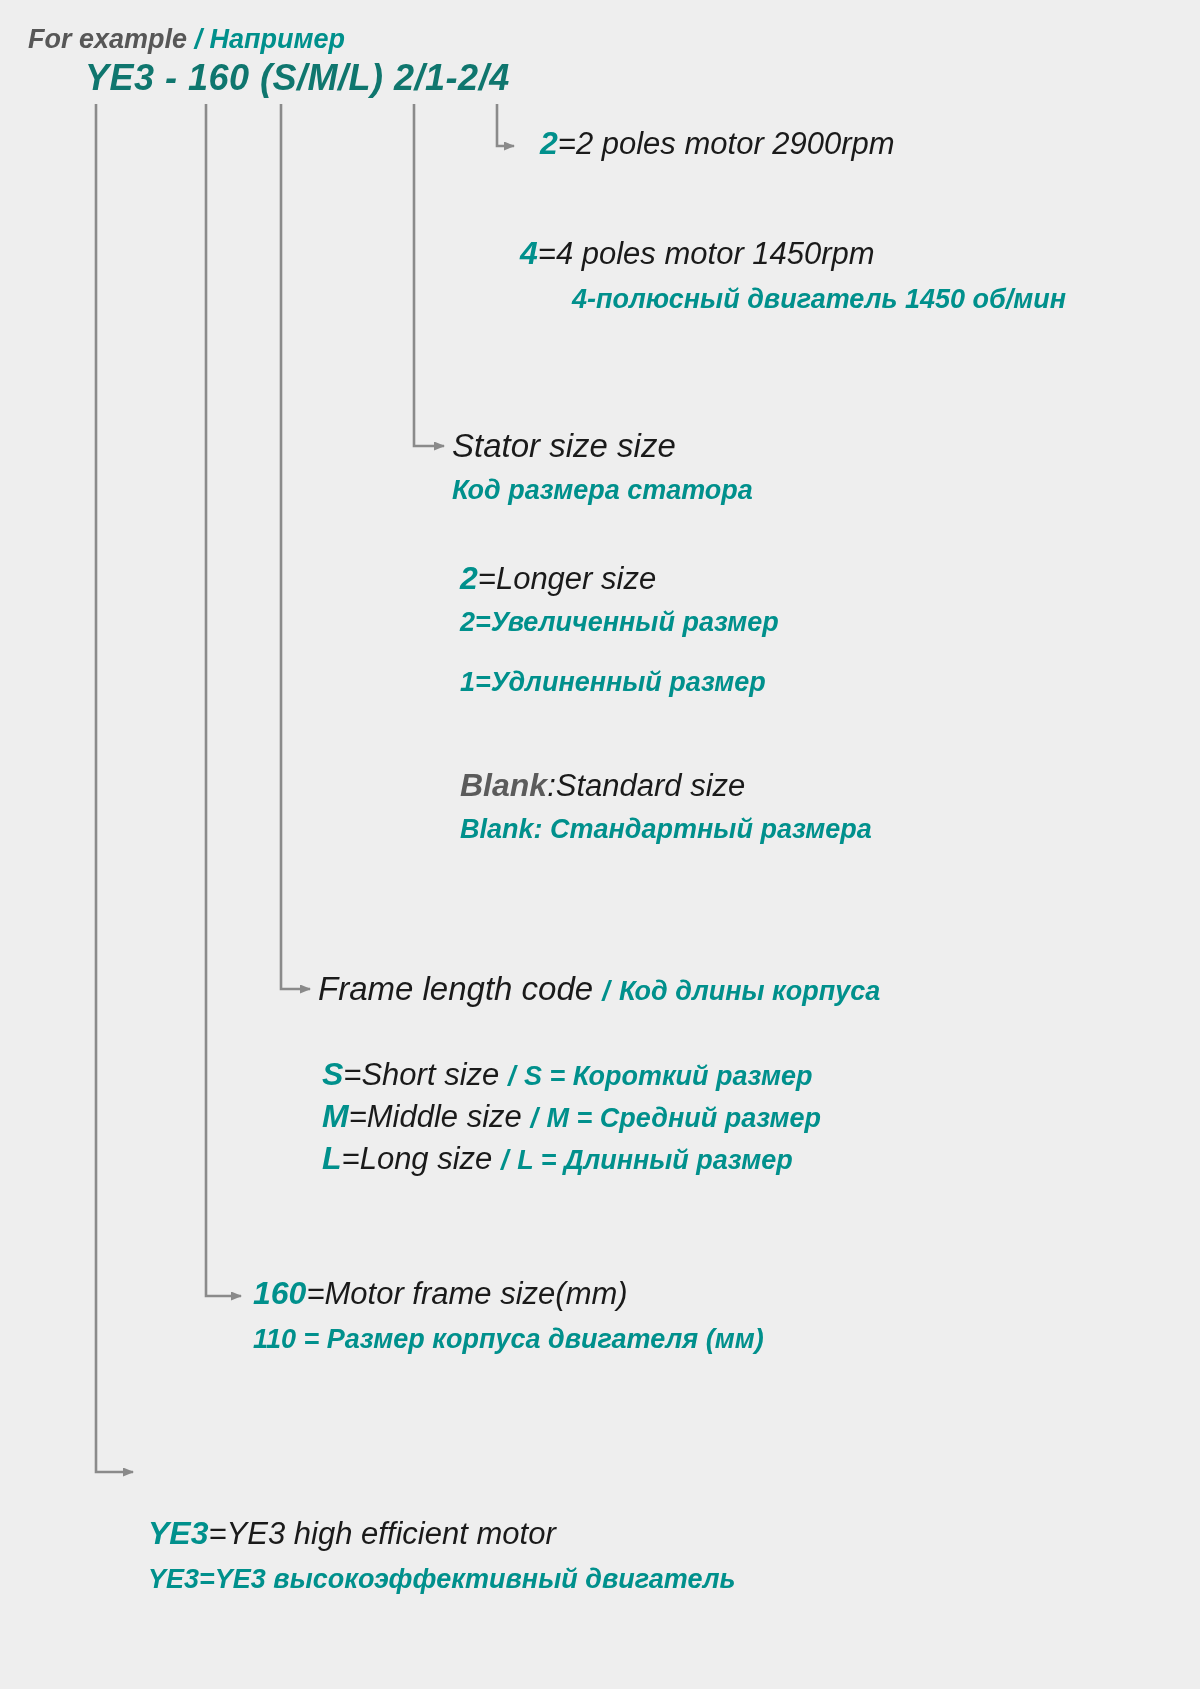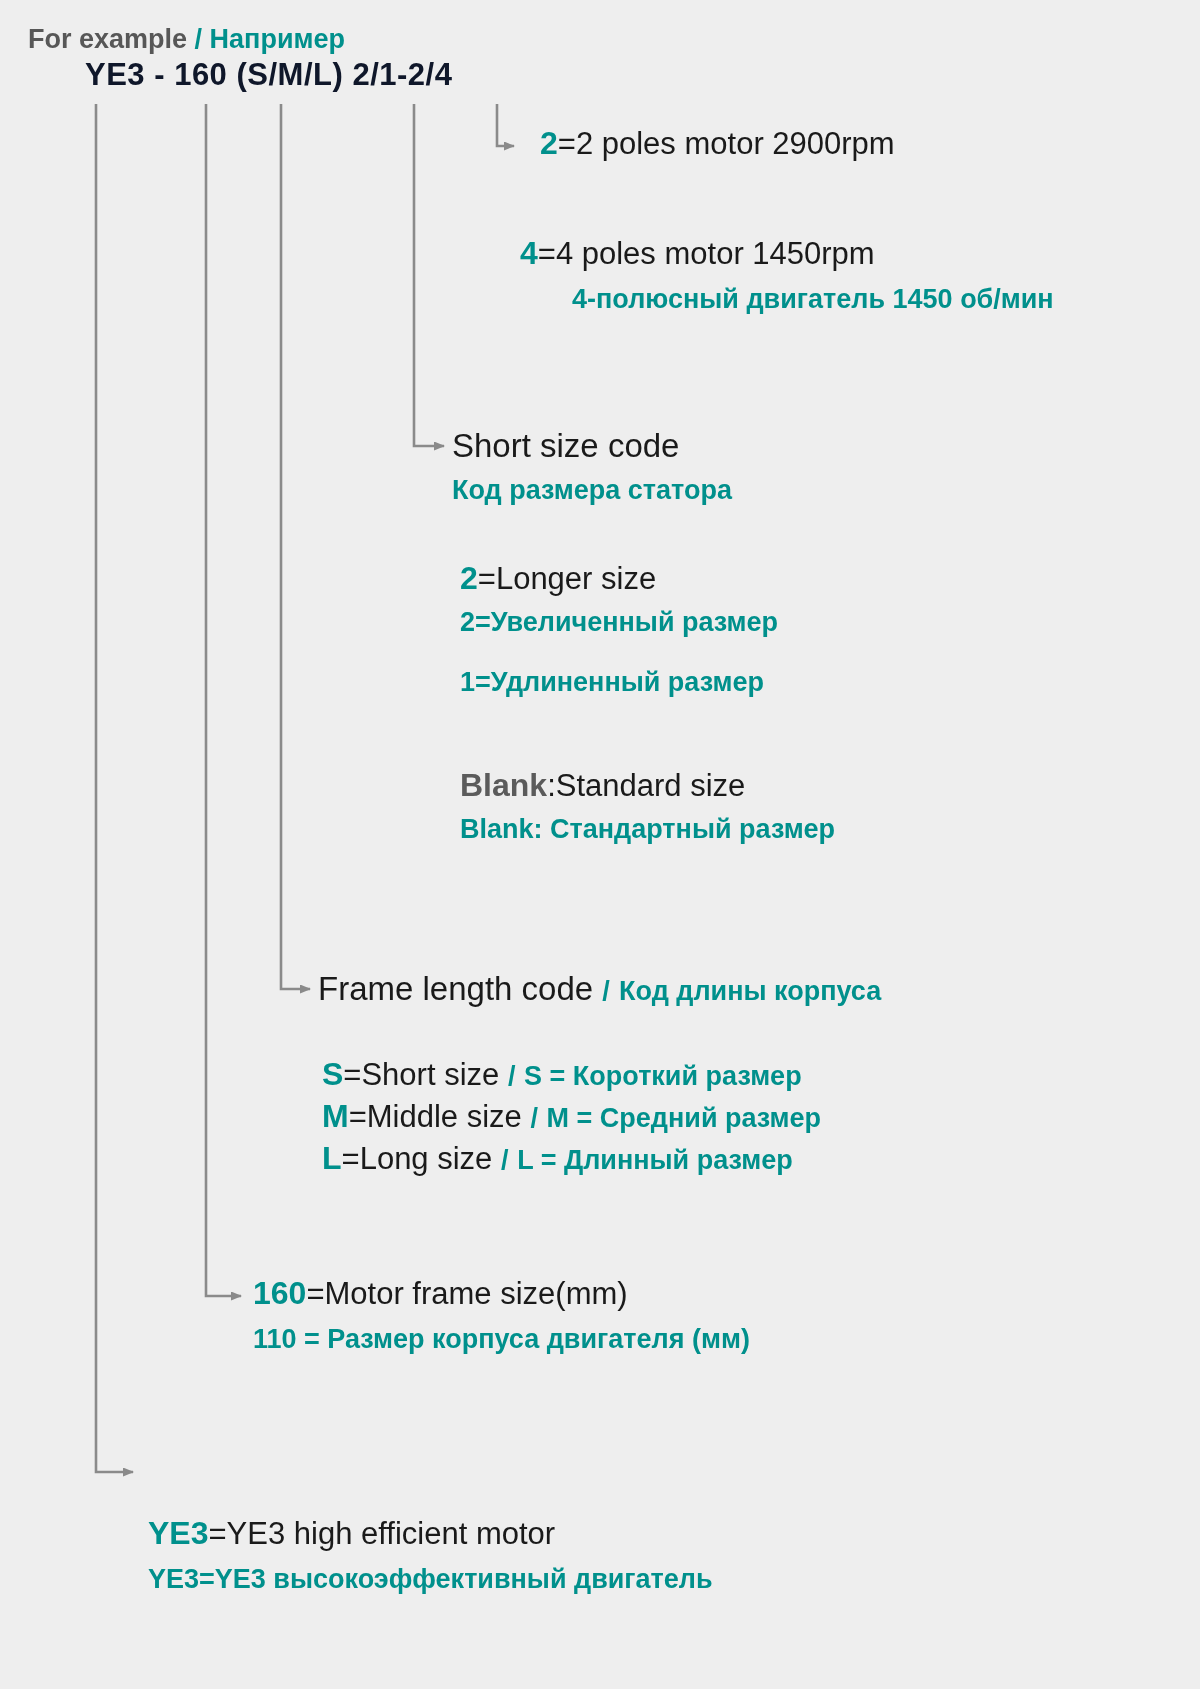--- a/index.html
+++ b/index.html
@@ -5,31 +5,31 @@
 <style>
   html,body{margin:0;padding:0;}
   body{
     width:1200px;height:1689px;
     background:#eeeeee;
     font-family:"Liberation Sans","DejaVu Sans",sans-serif;
     color:#1a1a1a;
     position:relative;
     overflow:hidden;
   }
-  #stage{position:absolute;left:0;top:0;width:1200px;height:1290px;}
+  #stage{position:absolute;left:0;top:0;width:1200px;height:1290px;font-style:italic;}
 
   
   #lines{position:absolute;left:0;top:0;width:1200px;height:1689px;}
 
   
   .hdr{position:absolute;left:28px;top:24px;font-size:27px;font-weight:700;}
   .hdr .a{color:#575757;}
   .hdr .b{color:#00908c;}
 
-  .model{position:absolute;left:85px;top:57px;font-size:31px;font-weight:700;color:#0f172a;letter-spacing:.5px;}
+  .model{position:absolute;left:85px;top:57px;font-size:36px;font-weight:700;color:#0f766e;letter-spacing:.5px;}
 
   
   .row{position:absolute;white-space:nowrap;}
   .row .l1{font-size:31px;color:#1a1a1a;line-height:1.12;}
   .row .l2{font-size:27px;color:#00908c;font-weight:700;line-height:1.12;}
   .row .l1 .k{color:#00908c;font-weight:700;font-size:32px;}
   .row .l1 .kg{color:#5b5b5b;font-weight:700;font-size:32px;}
   .inline-ru{color:#00908c;font-weight:700;font-size:27px;}
   .sep{color:#00908c;font-weight:700;font-size:27px;}
 </style>
@@ -73,40 +73,40 @@
   </div>
 
   <div class="row" style="left:520px;top:236px;">
     <div class="l1">
       <span class="k">4</span><span>=4 poles motor 1450rpm</span>
     </div>
     <div class="l2" style="margin-top:12px;margin-left:52px;">4-полюсный двигатель 1450 об/мин</div>
   </div>
 
   <div class="row" style="left:452px;top:428px;">
-    <div class="l1" style="font-size:33px;">Short size code</div>
+    <div class="l1" style="font-size:33px;">Stator size size</div>
     <div class="l2" style="margin-top:10px;">Код размера статора</div>
   </div>
 
   <div class="row" style="left:460px;top:536px;margin-top:25px;">
     <div class="l1">
       <span class="k">2</span><span>=Longer size</span>
     </div>
     <div class="l2" style="margin-top:10px;">2=Увеличенный размер</div>
   </div>
 
   <div class="row" style="left:460px;top:657px;">
     <div class="l2" style="margin-top:10px;">1=Удлиненный размер</div>
   </div>
 
   <div class="row" style="left:460px;top:768px;">
     <div class="l1">
       <span class="kg">Blank</span><span>:Standard size</span>
     </div>
-    <div class="l2" style="margin-top:10px;">Blank: Стандартный размер</div>
+    <div class="l2" style="margin-top:10px;">Blank: Стандартный размера</div>
   </div>
 
   <div class="row" style="left:322px;top:1057px;">
     <div class="l1">
       <span class="k">S</span><span>=Short size</span>
       <span class="sep">/</span>
       <span class="inline-ru">S = Короткий размер</span>
     </div>
   </div>
 

